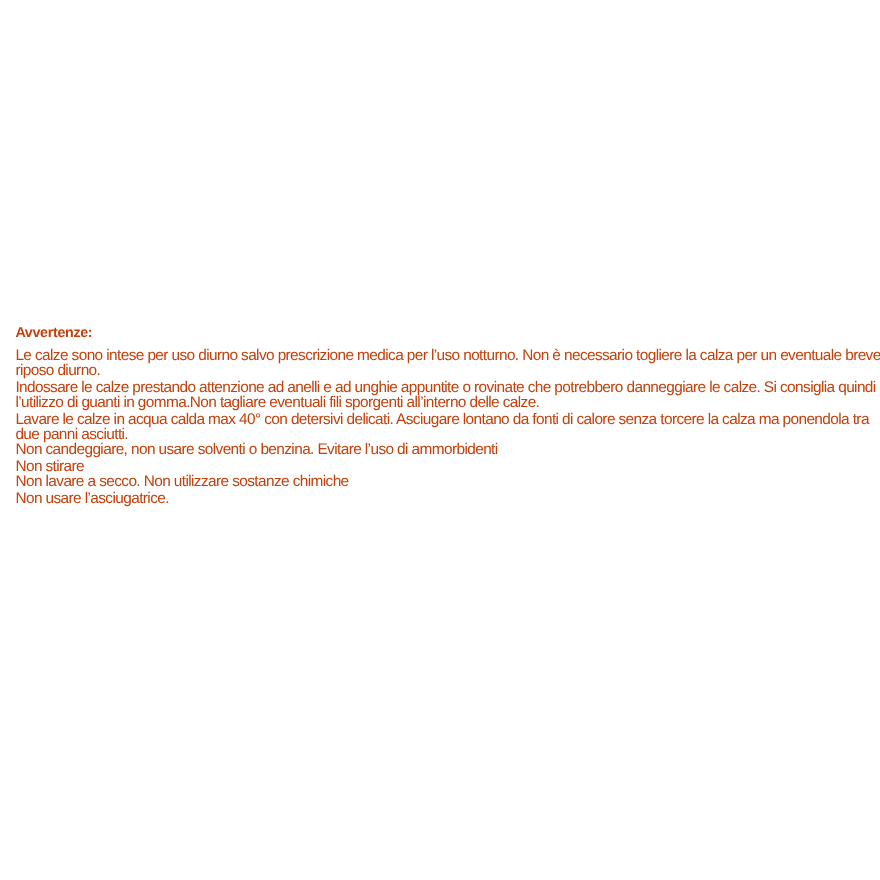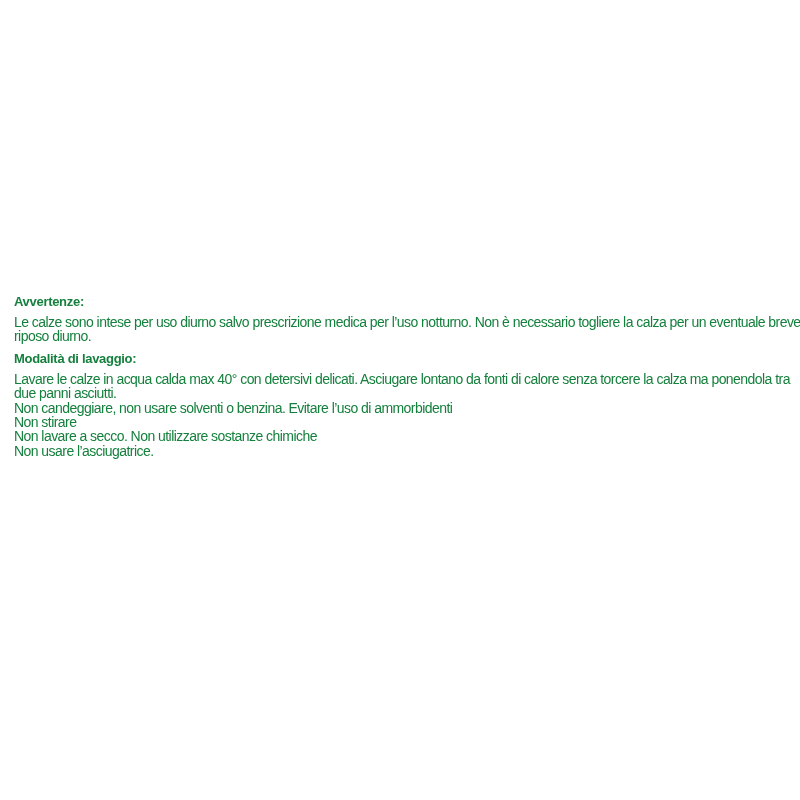--- a/index.html
+++ b/index.html
@@ -9,21 +9,21 @@
     width: 800px;
     height: 800px;
     overflow: hidden;
   }
   .page {
     box-sizing: border-box;
     width: 800px;
     height: 800px;
     padding: 287px 14px 0 14px;
     font-family: "Liberation Sans", "DejaVu Sans", sans-serif;
-    color: #15803d;
+    color: #c2410c;
   }
   .section-heading {
     font-size: 13px;
     line-height: 14px;
     font-weight: 700;
     letter-spacing: -0.3px;
     margin: 8px 0 6px 0;
   }
   .section-body {
     font-size: 14px;
@@ -39,24 +39,25 @@
 
 <main class="page">
 
   <section class="doc-section">
     <h3 class="section-heading">Avvertenze:</h3>
     <p class="section-body">Le calze sono intese per uso diurno salvo prescrizione medica per l’uso notturno. Non è necessario togliere la calza per un eventuale breve
 riposo diurno.</p>
   </section>
 
   <section class="doc-section">
+    <p class="section-body">Indossare le calze prestando attenzione ad anelli e ad unghie appuntite o rovinate che potrebbero danneggiare le calze. Si consiglia quindi
+l’utilizzo di guanti in gomma.Non tagliare eventuali fili sporgenti all’interno delle calze.</p>
   </section>
 
   <section class="doc-section">
-    <h3 class="section-heading">Modalità di lavaggio:</h3>
     <p class="section-body">Lavare le calze in acqua calda max 40° con detersivi delicati. Asciugare lontano da fonti di calore senza torcere la calza ma ponendola tra
 due panni asciutti.
 Non candeggiare, non usare solventi o benzina. Evitare l’uso di ammorbidenti
 Non stirare
 Non lavare a secco. Non utilizzare sostanze chimiche
 Non usare l’asciugatrice.</p>
   </section>
 
 </main>
 

